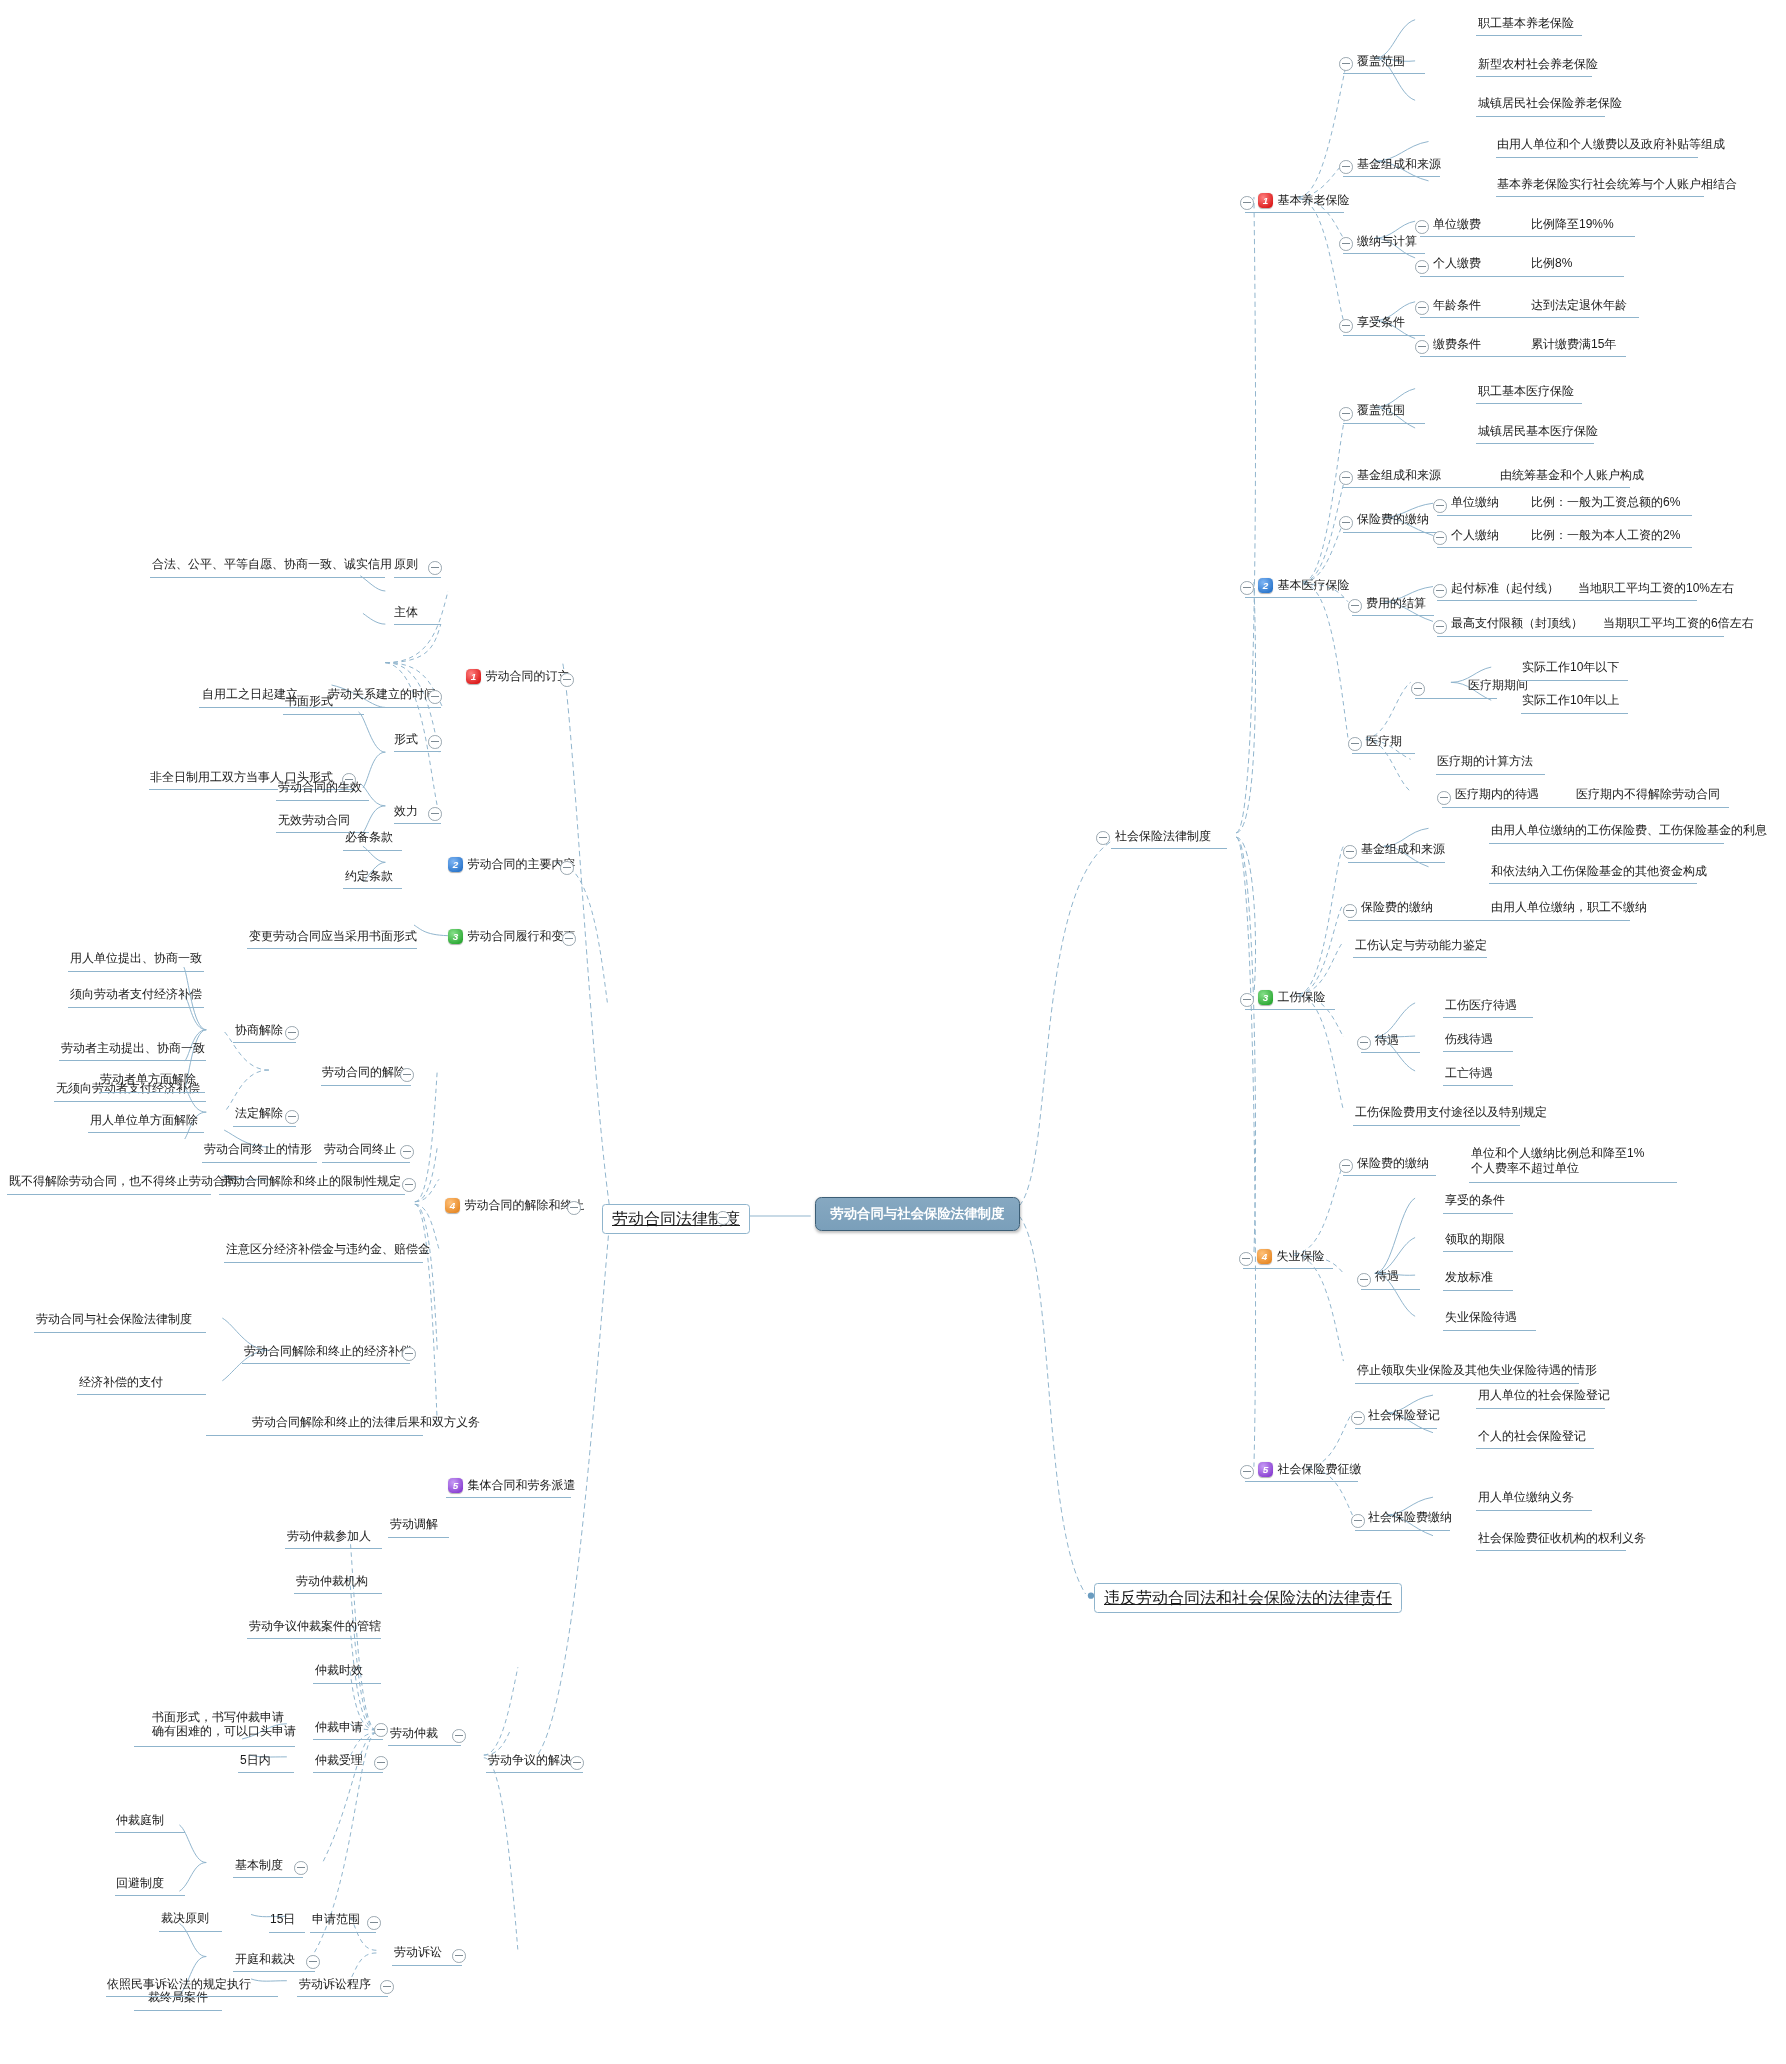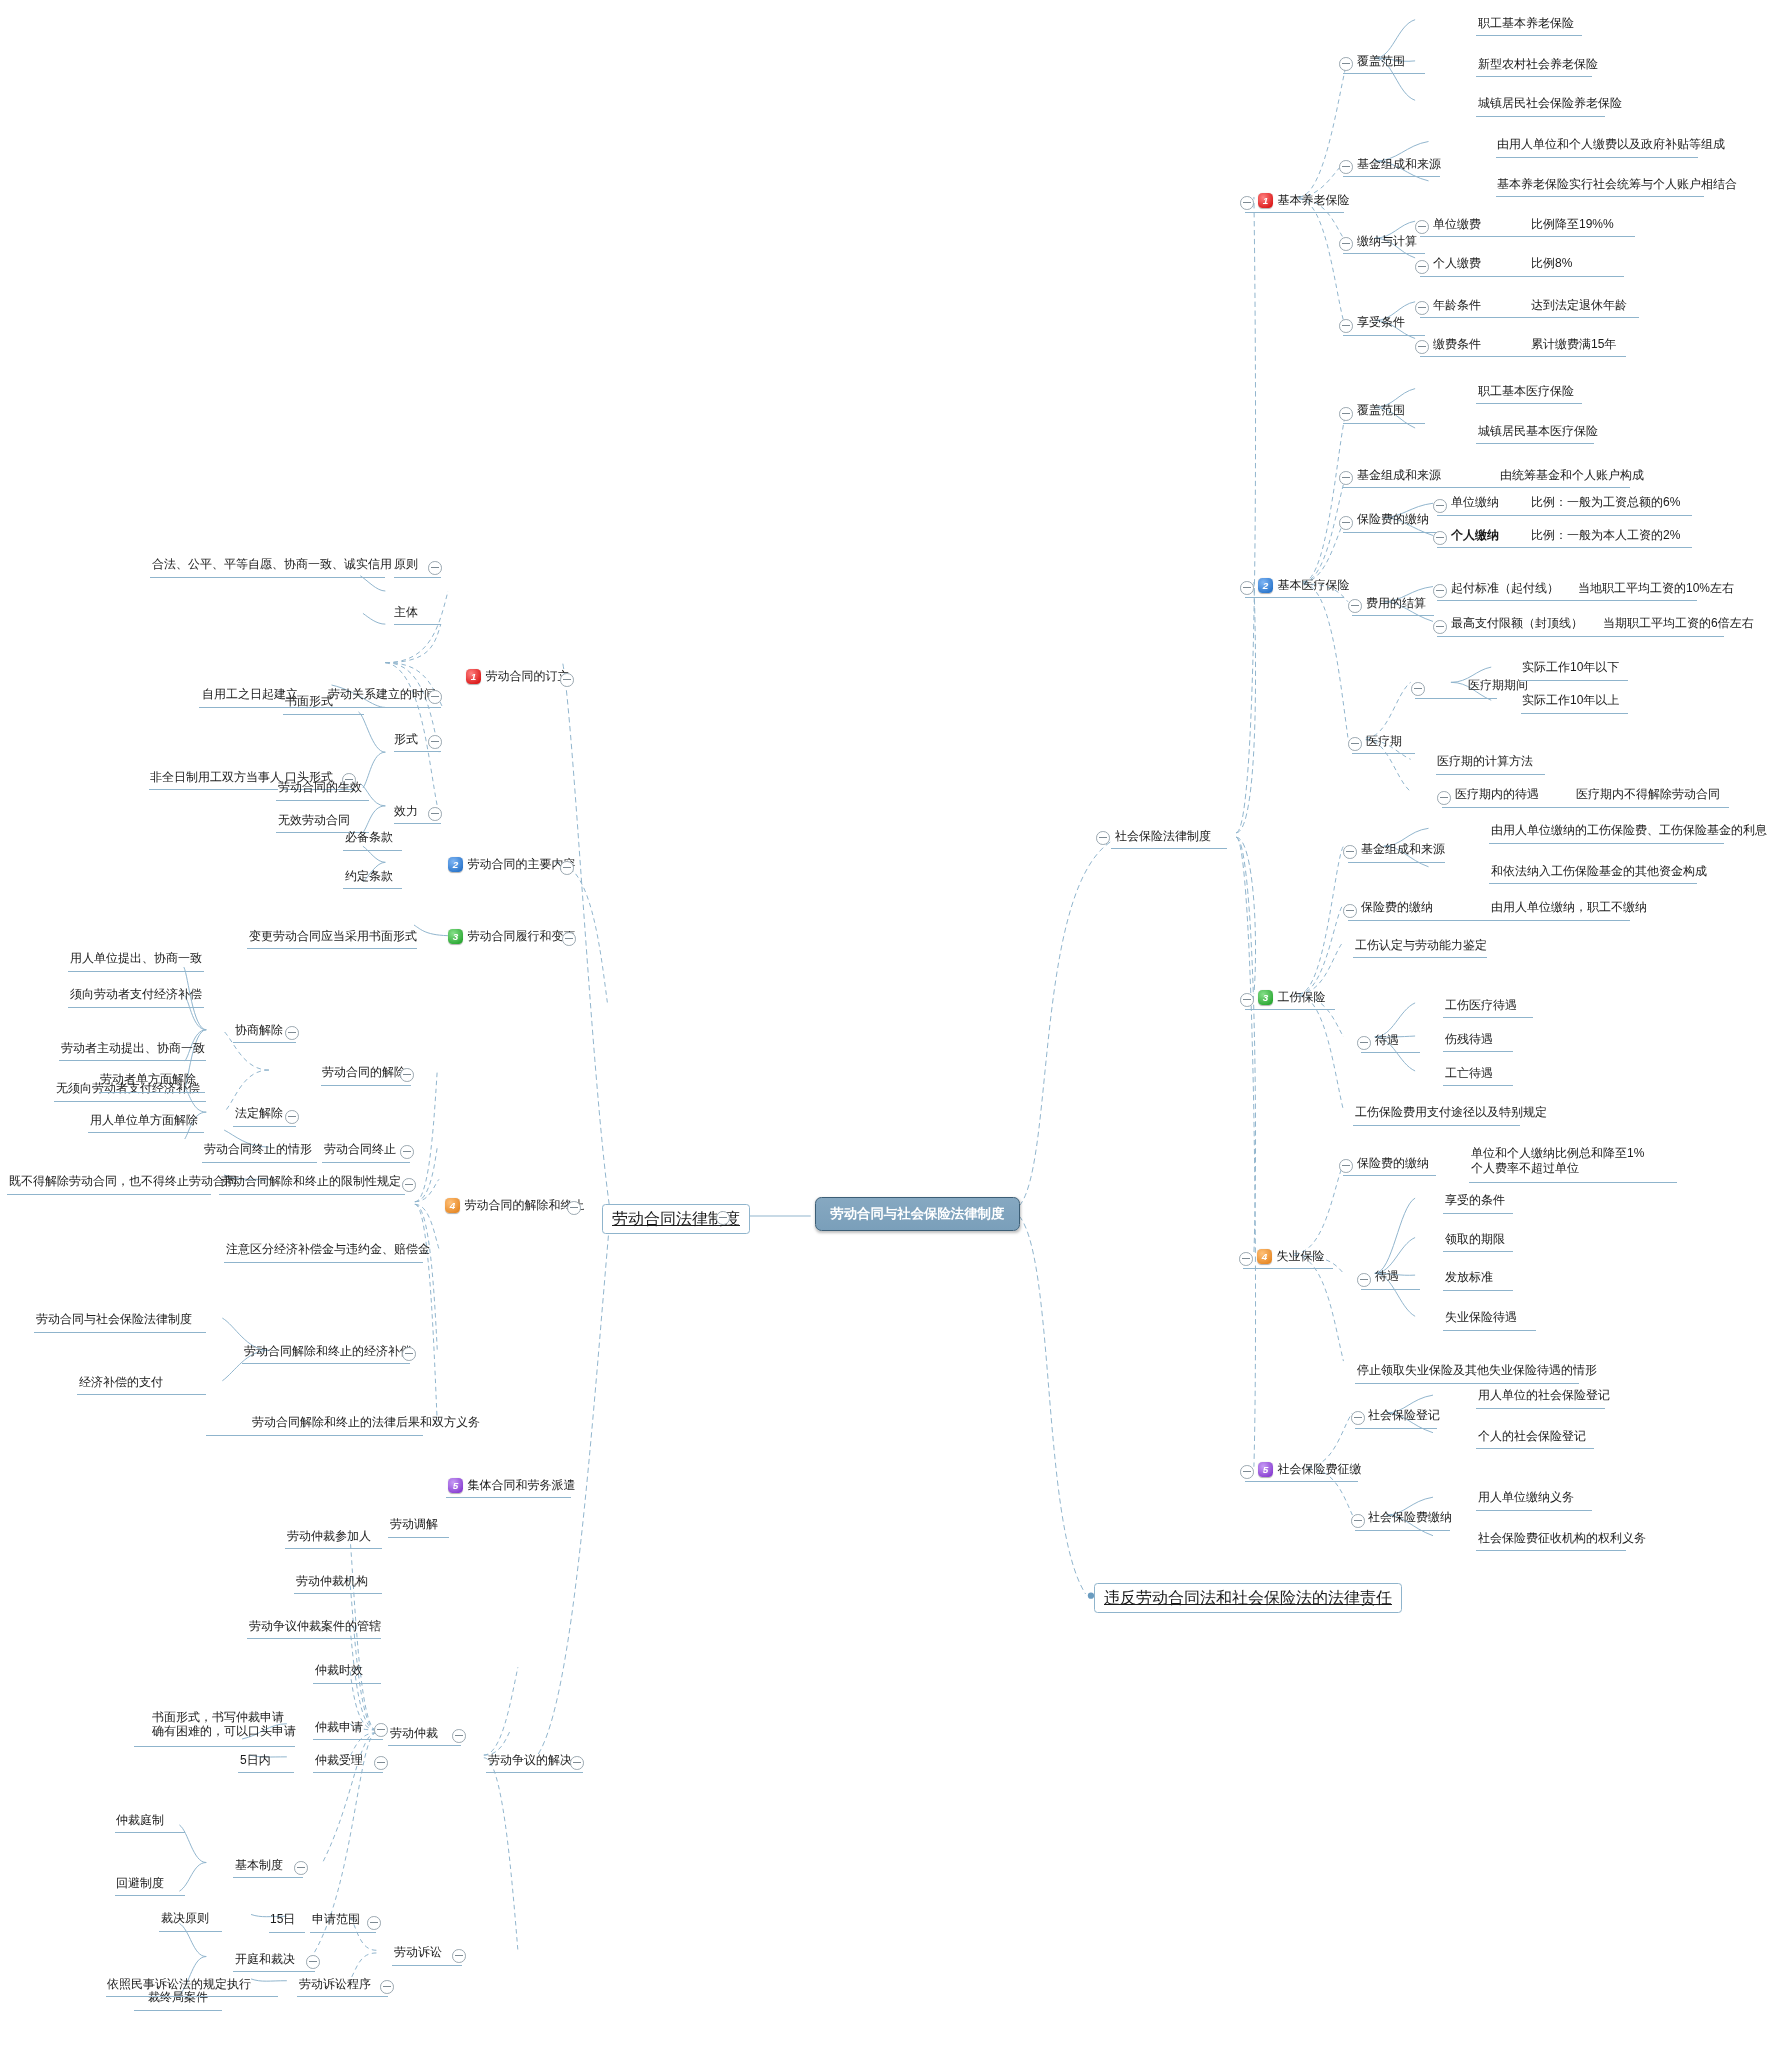--- a/index.html
+++ b/index.html
@@ -621,21 +621,21 @@
 <span class="collapse" style="position:absolute;left:1339px;top:516px;"></span>
 <div class="ul" style="left:1343px;top:532px;width:93px;"></div>
 <div class="node" style="left:1451px;top:493px;justify-content:center;">
       <span class="txt">单位缴纳</span>
     </div>
 <span class="collapse" style="position:absolute;left:1433px;top:499px;"></span>
 <div class="node" style="left:1531px;top:493px;">
       <span class="txt">比例：一般为工资总额的6%</span>
     </div>
 <div class="ul" style="left:1437px;top:515px;width:255px;"></div>
-<div class="node" style="left:1451px;top:526px;font-weight:bold;">
+<div class="node" style="left:1451px;top:526px;">
       <span class="txt">个人缴纳</span>
     </div>
 <span class="collapse" style="position:absolute;left:1433px;top:531px;"></span>
 <div class="node" style="left:1531px;top:526px;">
       <span class="txt">比例：一般为本人工资的2%</span>
     </div>
 <div class="ul" style="left:1437px;top:547px;width:255px;"></div>
 
 <div class="node" style="left:1366px;top:594px;">
       <span class="txt">费用的结算</span>

